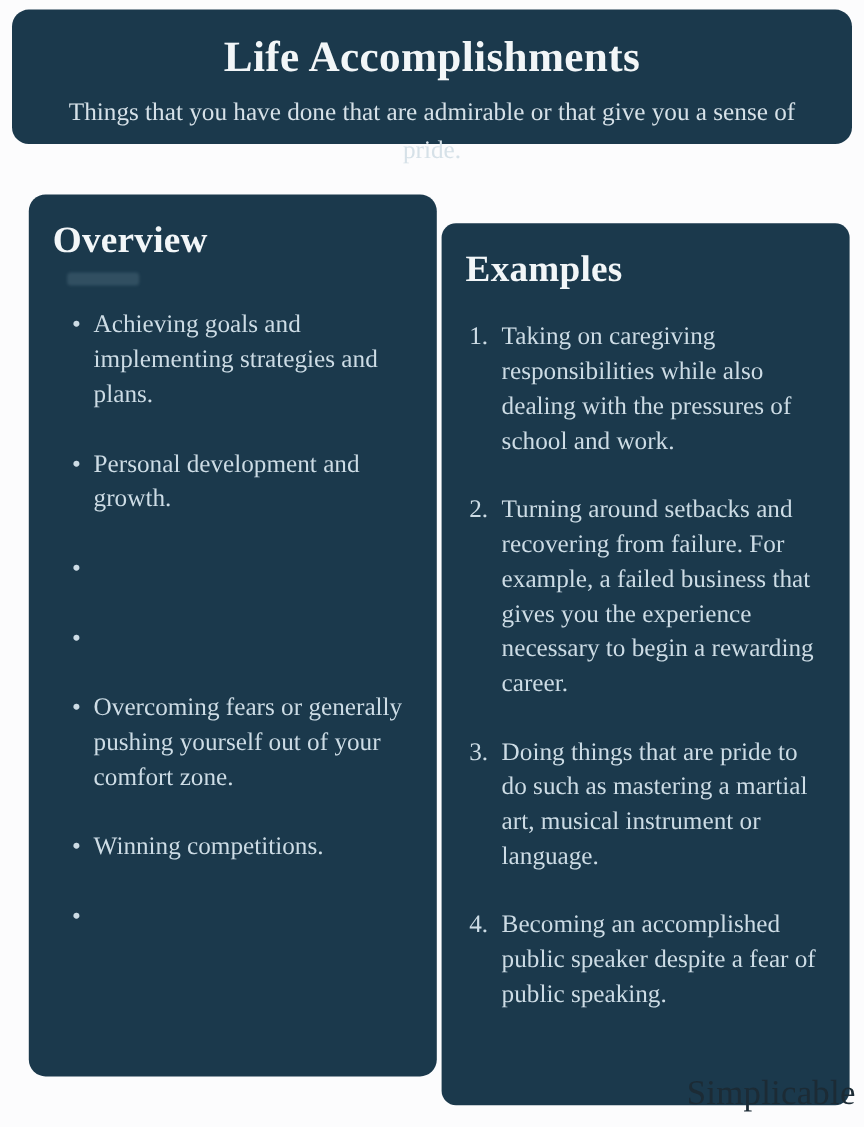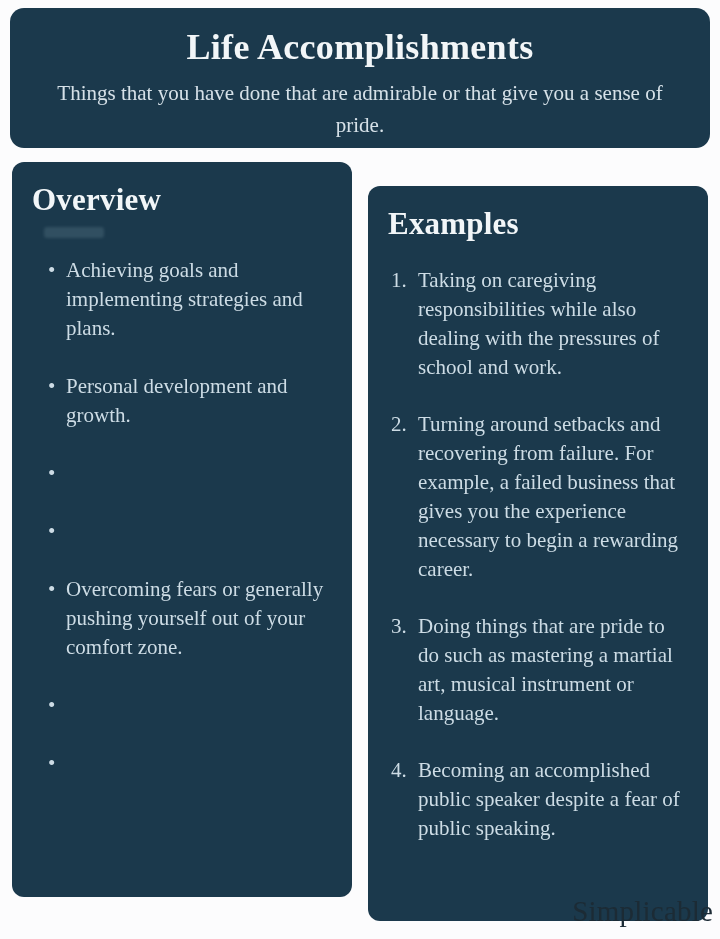--- a/index.html
+++ b/index.html
@@ -12,37 +12,37 @@
   }
   *{box-sizing:border-box;}
   html,body{margin:0;padding:0;}
   body{
     width:720px;height:939px;position:relative;
     background:var(--page-bg);
     font-family:"Liberation Serif","DejaVu Serif",serif;
     overflow:hidden;
   }
   .header-panel{
-    position:absolute;left:10px;top:8px;width:700px;height:140px;
+    position:absolute;left:10px;top:8px;width:700px;height:112px;
     background:var(--panel-bg);border-radius:14px;text-align:center;
   }
   .page-title{
     margin:18px 0 0 0;font-size:36px;font-weight:600;
     color:var(--heading-text);letter-spacing:0.3px;
   }
   .page-subtitle{
     width:644px;margin:9px auto 0;font-size:21px;line-height:32px;
     color:var(--subtitle-text);
   }
   .col-panel{
     position:absolute;top:162px;width:340px;height:735px;
     background:var(--panel-bg);border-radius:12px;
     padding:20px 18px 0 20px;
   }
-  .col-left{left:12px;}
+  .col-left{left:24px;border-radius:14px;}
   .col-right{left:368px;margin-top:24px;}
   .col-heading{
     margin:0;font-size:31px;font-weight:600;
     color:var(--heading-text);letter-spacing:0.2px;
   }
   .watermark-smudge{
     width:60px;height:11px;margin:9px 0 0 12px;border-radius:3px;
     background:rgba(168,198,214,0.16);filter:blur(1.5px);
   }
   .item-list{margin:0;padding:0;list-style:none;}
@@ -88,20 +88,21 @@
     </li>
       <li class="list-item">
       <span class="item-marker">•</span>
     </li>
       <li class="list-item">
       <span class="item-marker">•</span>
       <span class="item-text">Overcoming fears or generally pushing yourself out of your comfort zone.</span>
     </li>
       <li class="list-item">
       <span class="item-marker">•</span>
+      <span class="item-text">Winning competitions.</span>
     </li>
       <li class="list-item">
       <span class="item-marker">•</span>
     </li>
     </ul>
 </section>
 
 <section class="col-panel col-right">
   <h2 class="col-heading">Examples</h2>
   <ul class="item-list">

